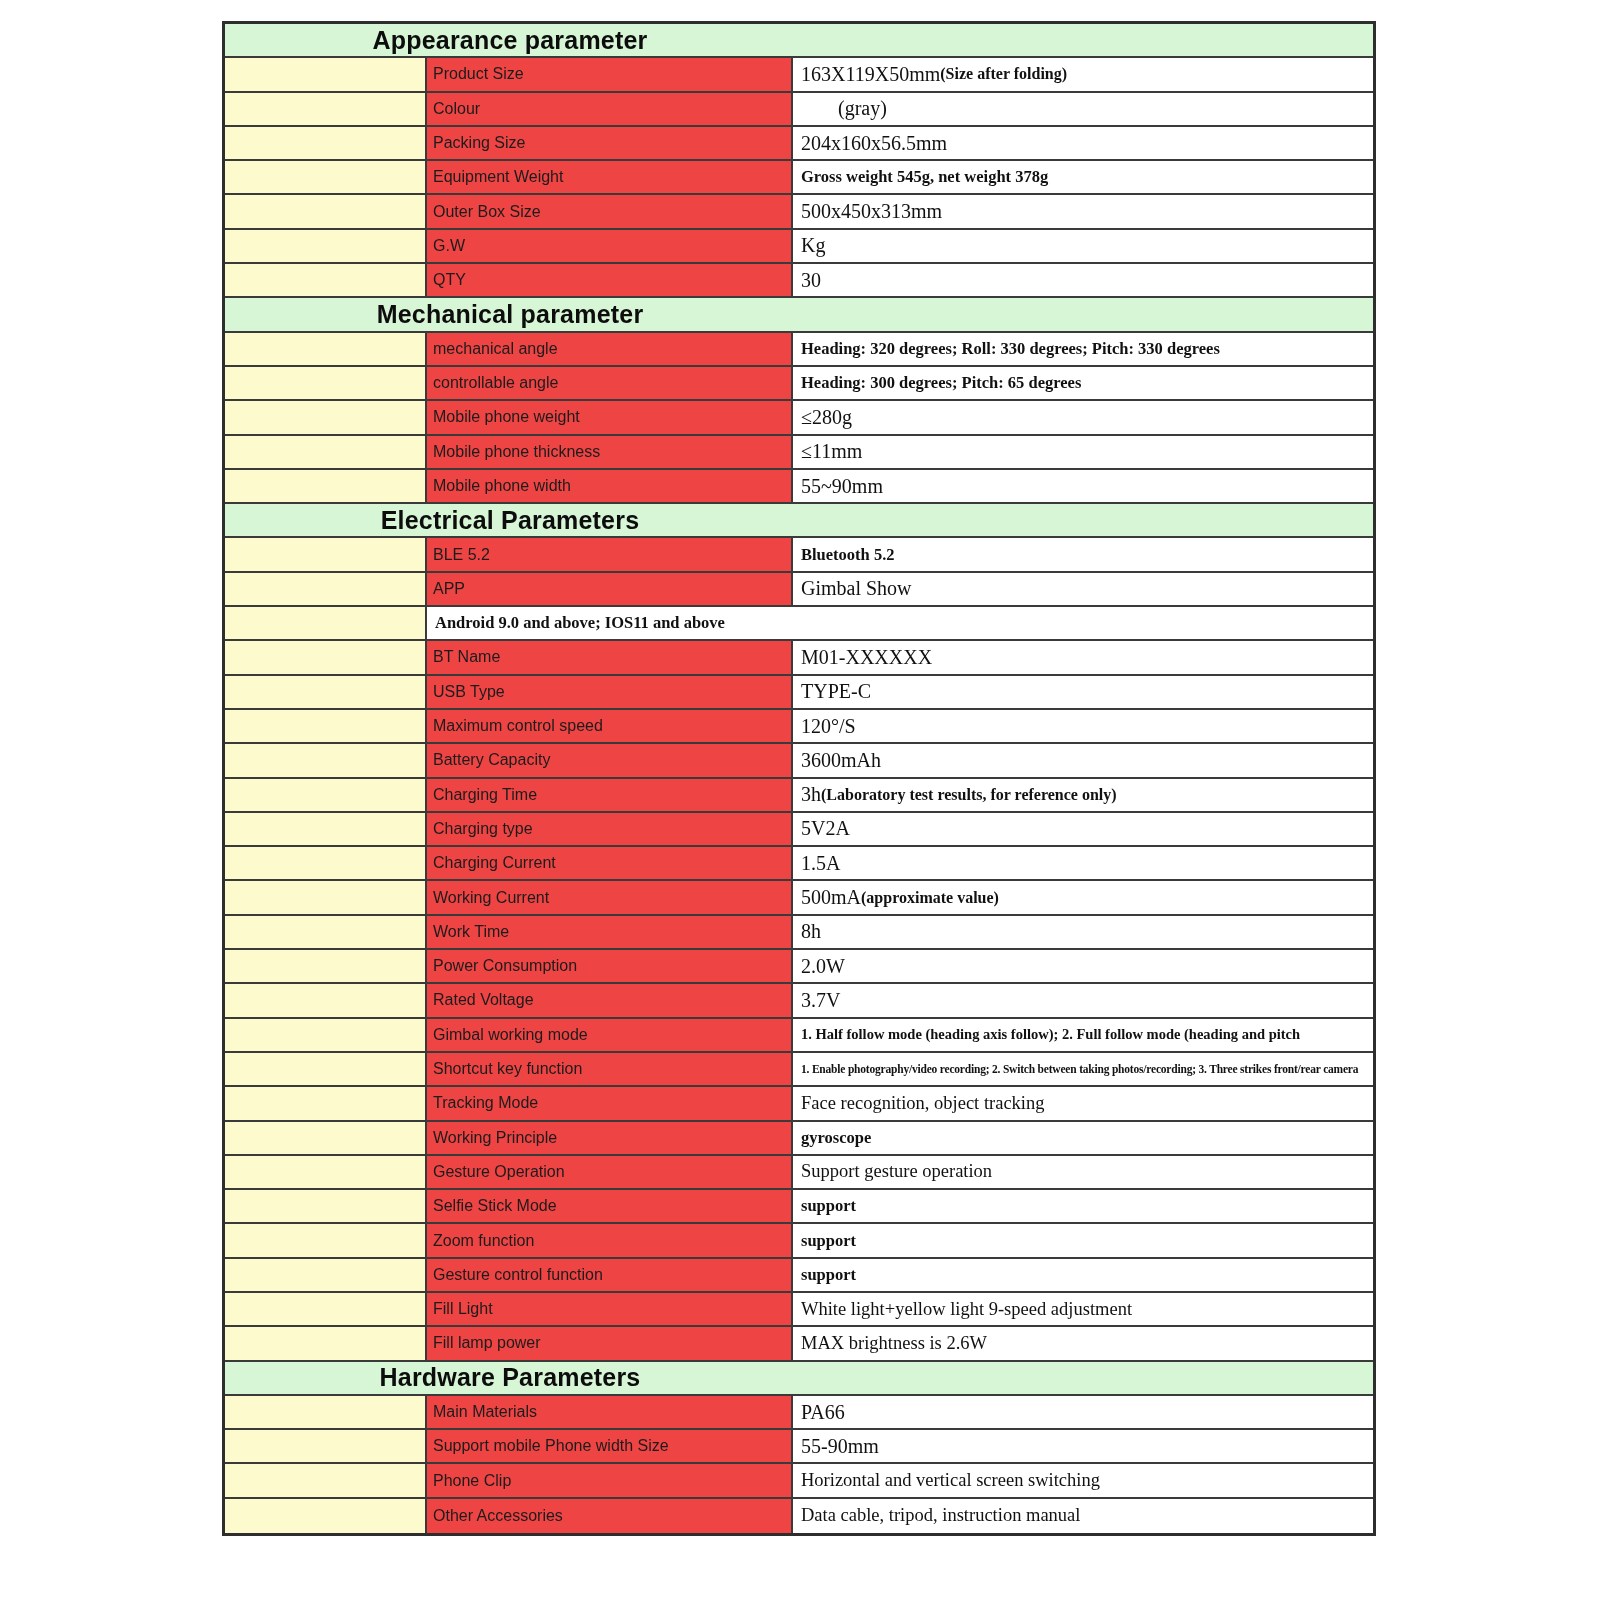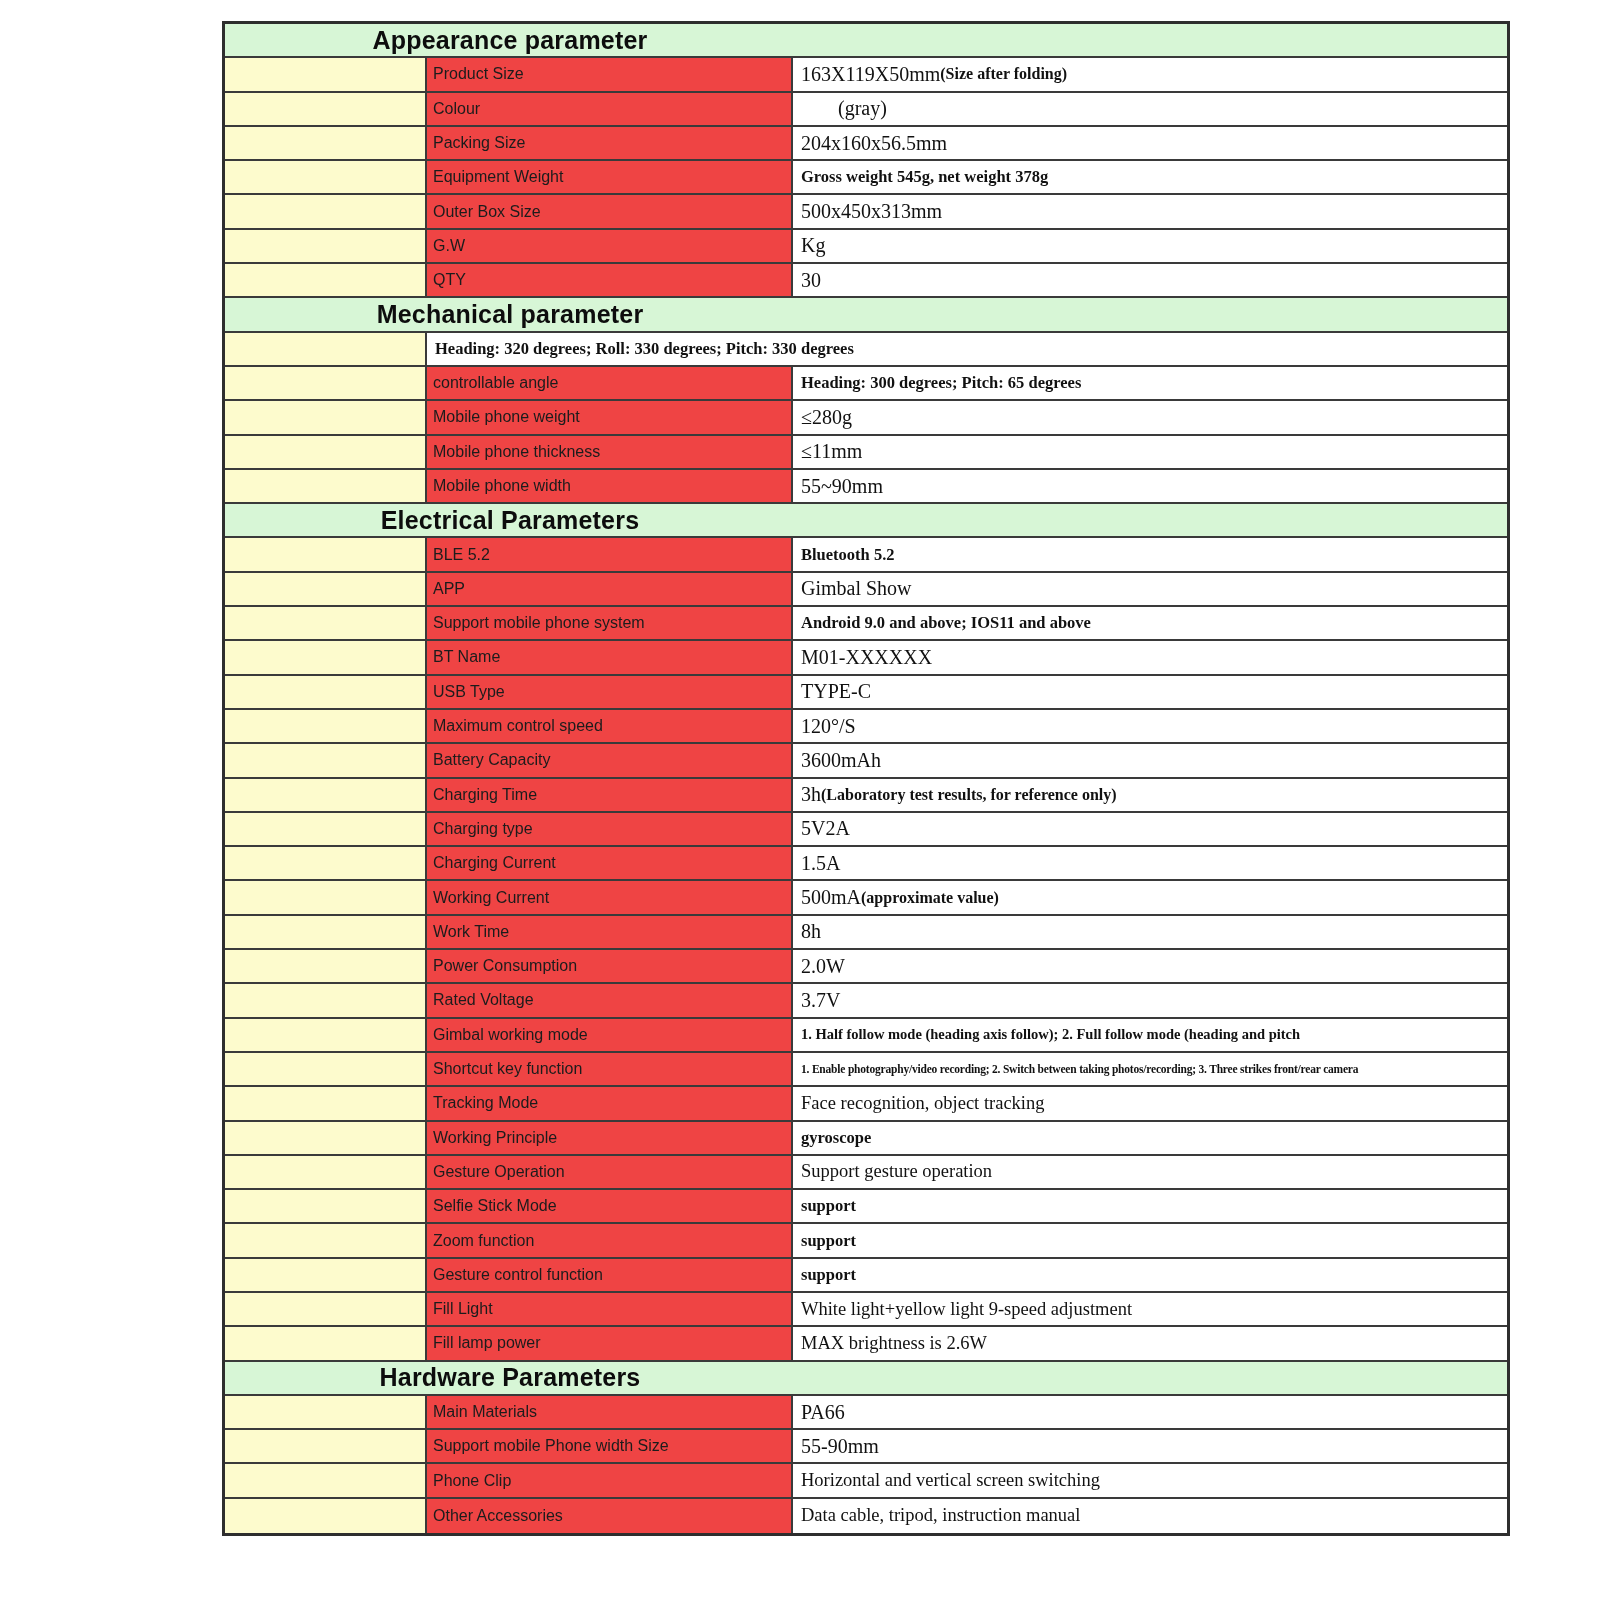--- a/index.html
+++ b/index.html
@@ -2,21 +2,21 @@
 <html><head>
 <meta charset="utf-8">
 <style>
   * { margin:0; padding:0; box-sizing:border-box; }
   html,body { width:1600px; height:1600px; background:#ffffff; }
   body { font-family:"Liberation Sans", sans-serif; color:#161616; }
 
   .page { position:relative; width:1600px; height:1600px; background:#ffffff; overflow:hidden; }
 
   .spec-table {
-    position:absolute; left:222px; top:21px; width:1288px;
+    position:absolute; left:222px; top:21px; width:1154px;
     border:3px solid #2e2e2e; background:#ffffff;
   }
 
   .trow { display:flex; height:34.3px; border-bottom:2px solid #3a3a3a; overflow:visible; }
   .trow:last-child { border-bottom:none; }
 
   
   .section-row { background:#d7f6d6; align-items:center; }
   .section-title {
     width:570px; text-align:center; font-size:25px; font-weight:800;
@@ -101,20 +101,21 @@
         <div class="c2">QTY</div>
         <div class="c3">
           <span class="v-lg">30</span>
         </div>
       </div>
       <div class="trow section-row">
         <div class="section-title">Mechanical parameter</div>
       </div>
       <div class="trow">
         <div class="c1"></div>
+        <div class="c2">mechanical angle</div>
         <div class="c3">
           <span class="v-sm">Heading: 320 degrees; Roll: 330 degrees; Pitch: 330 degrees</span>
         </div>
       </div>
       <div class="trow">
         <div class="c1"></div>
         <div class="c2">controllable angle</div>
         <div class="c3">
           <span class="v-sm">Heading: 300 degrees; Pitch: 65 degrees</span>
         </div>
@@ -152,21 +153,20 @@
       </div>
       <div class="trow">
         <div class="c1"></div>
         <div class="c2">APP</div>
         <div class="c3">
           <span class="v-lg">Gimbal Show</span>
         </div>
       </div>
       <div class="trow">
         <div class="c1"></div>
-        <div class="c2">Support mobile phone system</div>
         <div class="c3">
           <span class="v-sm">Android 9.0 and above; IOS11 and above</span>
         </div>
       </div>
       <div class="trow">
         <div class="c1"></div>
         <div class="c2">BT Name</div>
         <div class="c3">
           <span class="v-lg">M01-XXXXXX</span>
         </div>

